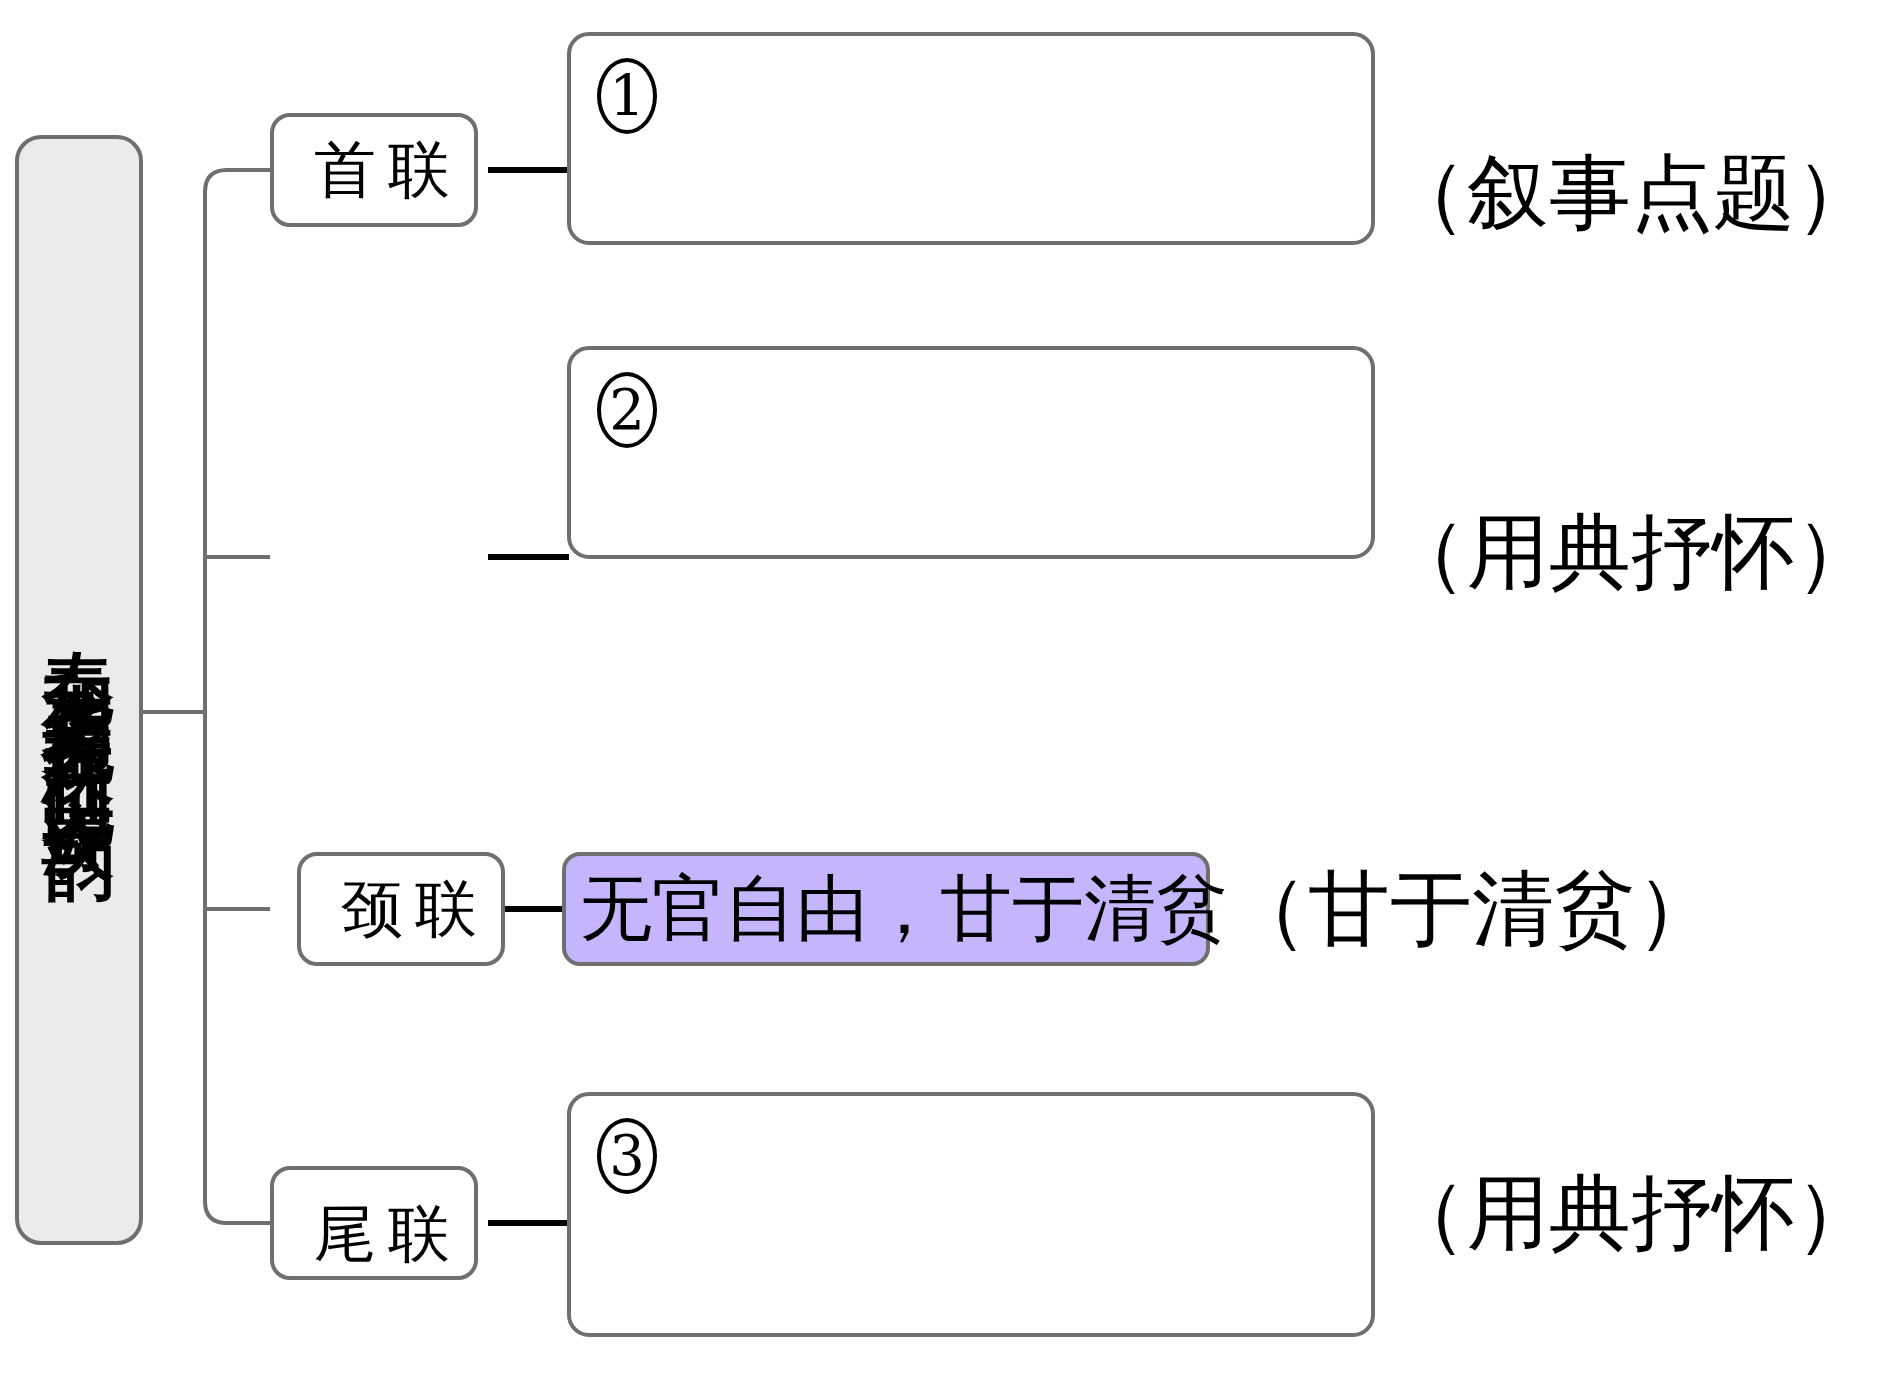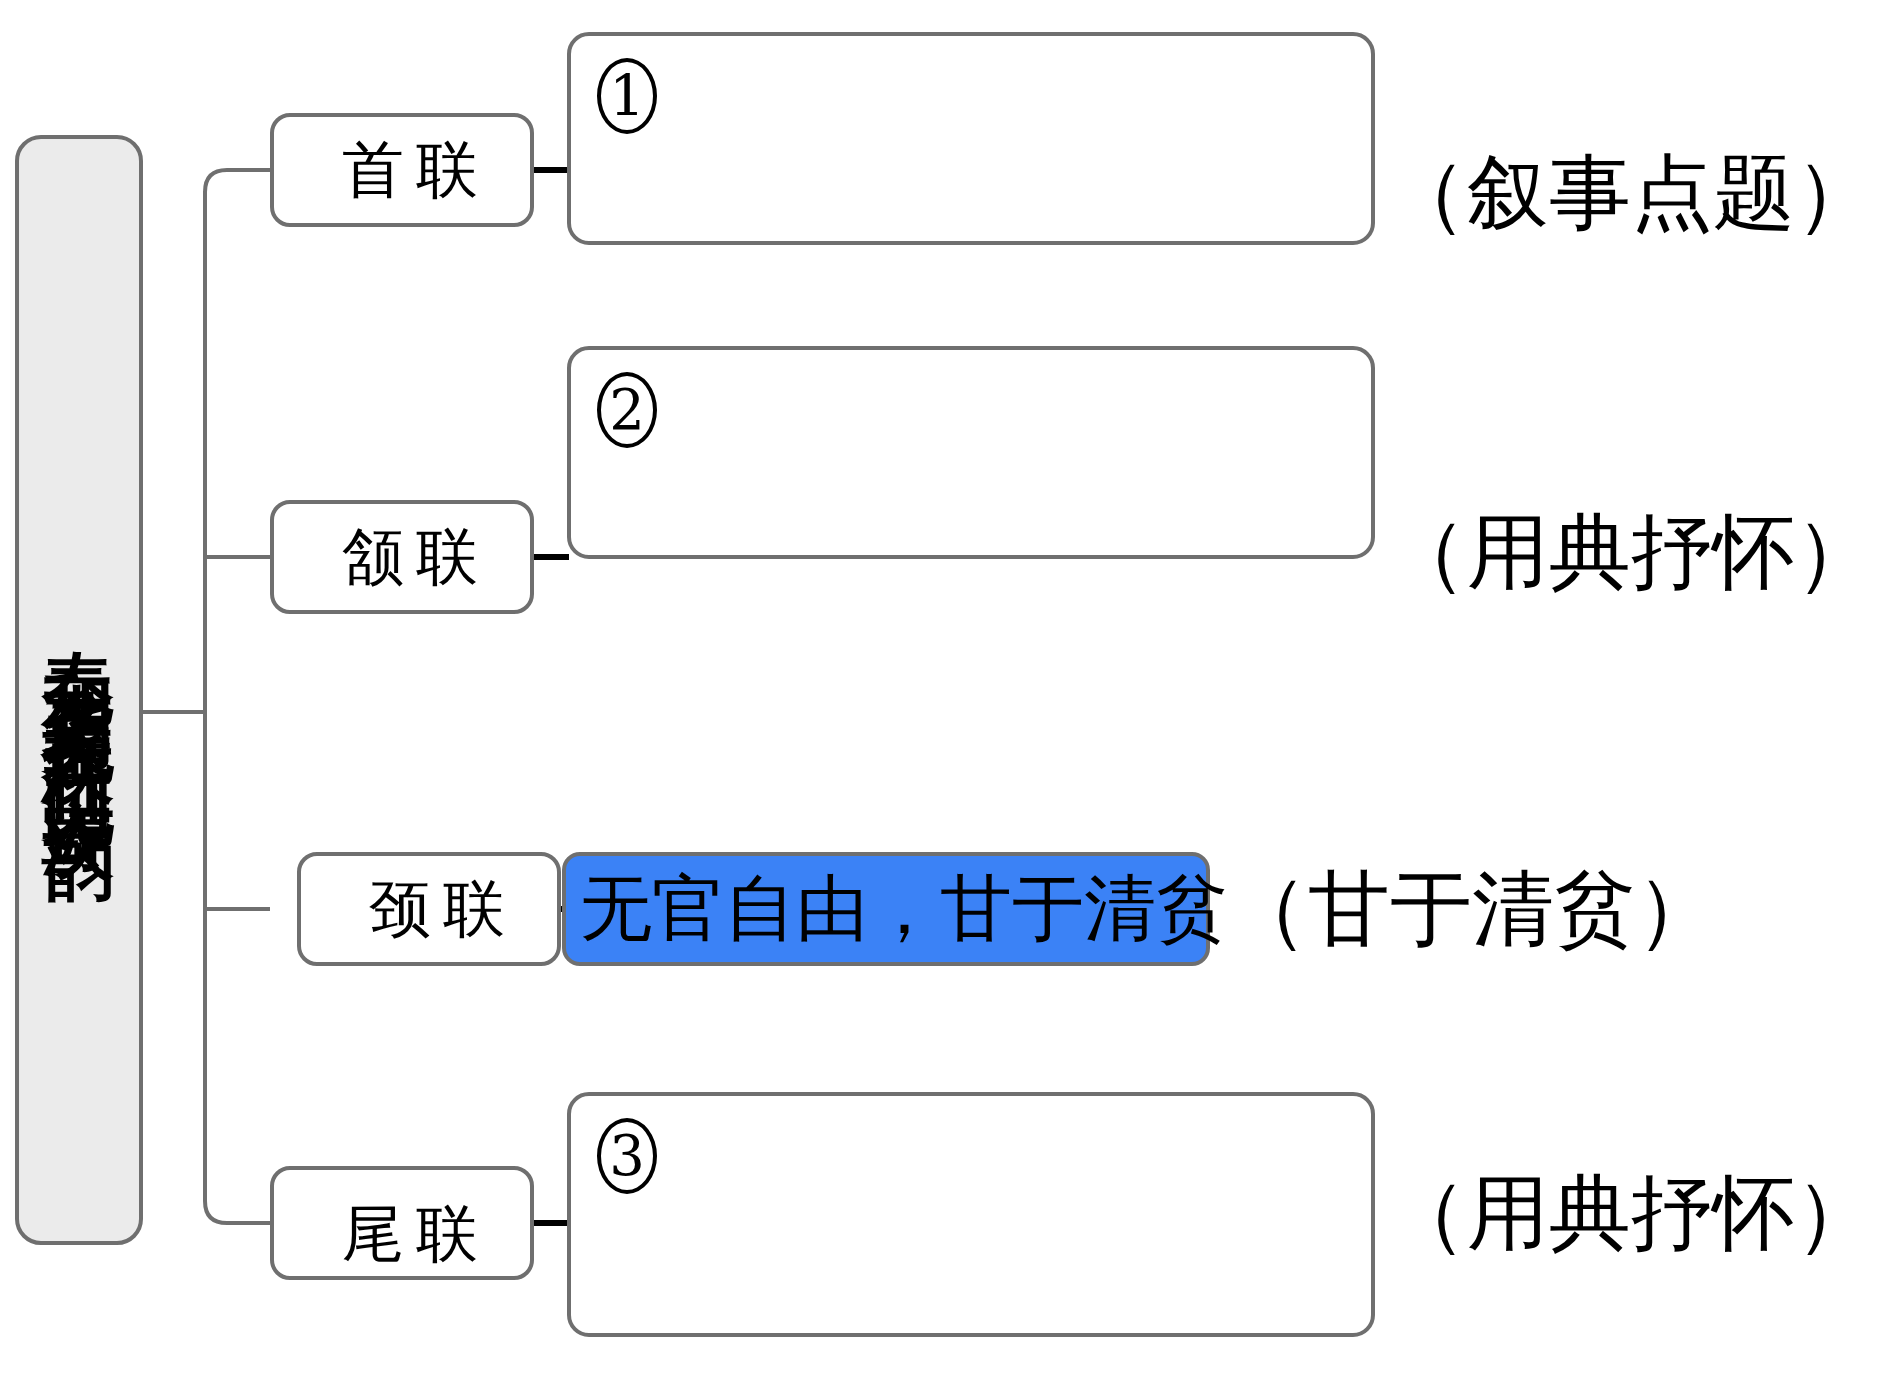--- a/index.html
+++ b/index.html
@@ -30,21 +30,21 @@
     text-orientation: upright;
     font-size: 72px;
     font-weight: bold;
     letter-spacing: 16px;
     line-height: 1;
   }
 
   .node {
     position: absolute;
     left: 270px;
-    width: 264px; height: 114px;
+    width: 208px; height: 114px;
     box-sizing: border-box;
     background: #ffffff;
     border: 4px solid #6f6f6f;
     border-radius: 20px;
     display: flex; align-items: center; justify-content: center;
     font-size: 62px;
     letter-spacing: 12px;
     padding-left: 28px;
     z-index: 2;
   }
@@ -77,21 +77,21 @@
     border-radius: 50%;
     font-size: 56px;
     line-height: 1;
   }
 
   .text-box {
     position: absolute;
     left: 562px; top: 852px;
     width: 648px; height: 114px;
     box-sizing: border-box;
-    background: #3b82f6;
+    background: #c4b5fd;
     border: 4px solid #6f6f6f;
     border-radius: 18px;
     display: flex; align-items: center;
     padding-left: 14px;
     font-size: 72px;
     white-space: nowrap;
     z-index: 2;
   }
 
   .annotation {
@@ -127,23 +127,20 @@
   </div>
 
   <div class="node node-1">
     <span>首联</span>
   </div>
   <div class="answer-box answer-1">
     <span class="circled-num">1</span>
   </div>
   <div class="annotation ann-1">（叙事点题）</div>
 
-  <div class="node node-2">
-    <span>颔联</span>
-  </div>
   <div class="answer-box answer-2">
     <span class="circled-num">2</span>
   </div>
   <div class="annotation ann-2">（用典抒怀）</div>
 
   <div class="node node-3">
     <span>颈联</span>
   </div>
   <div class="text-box">
     <span>无官自由，甘于清贫</span>

